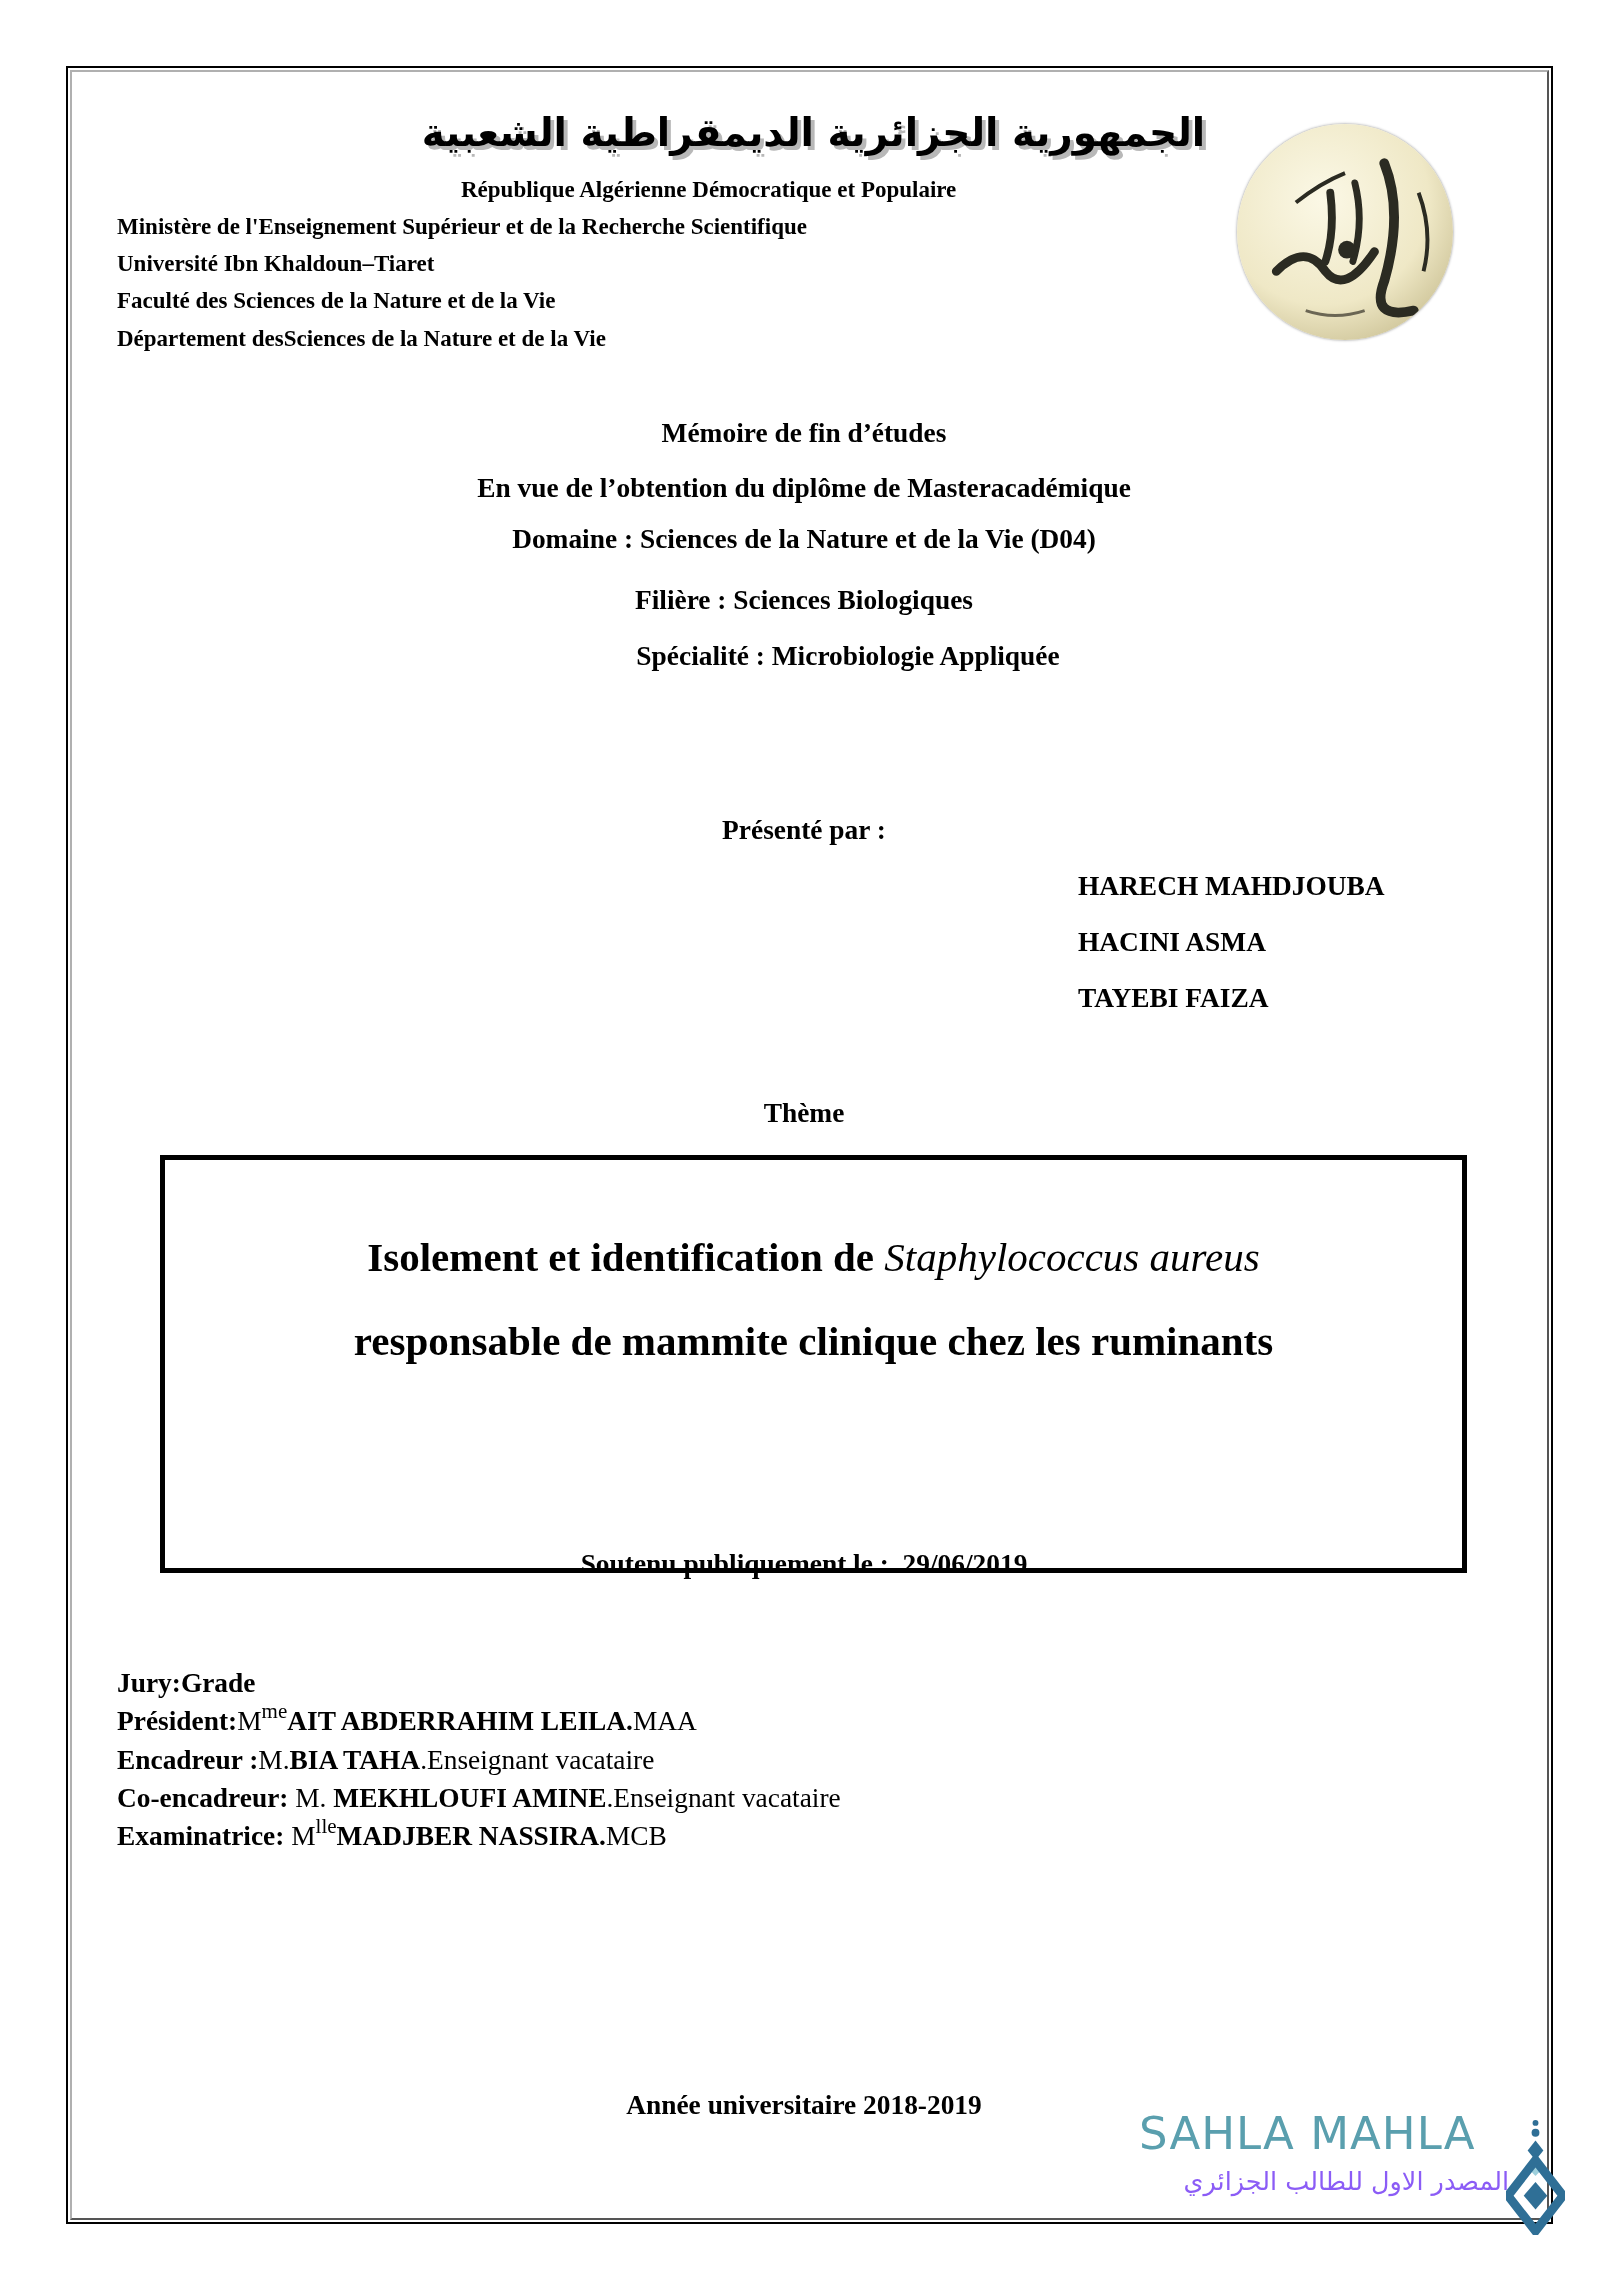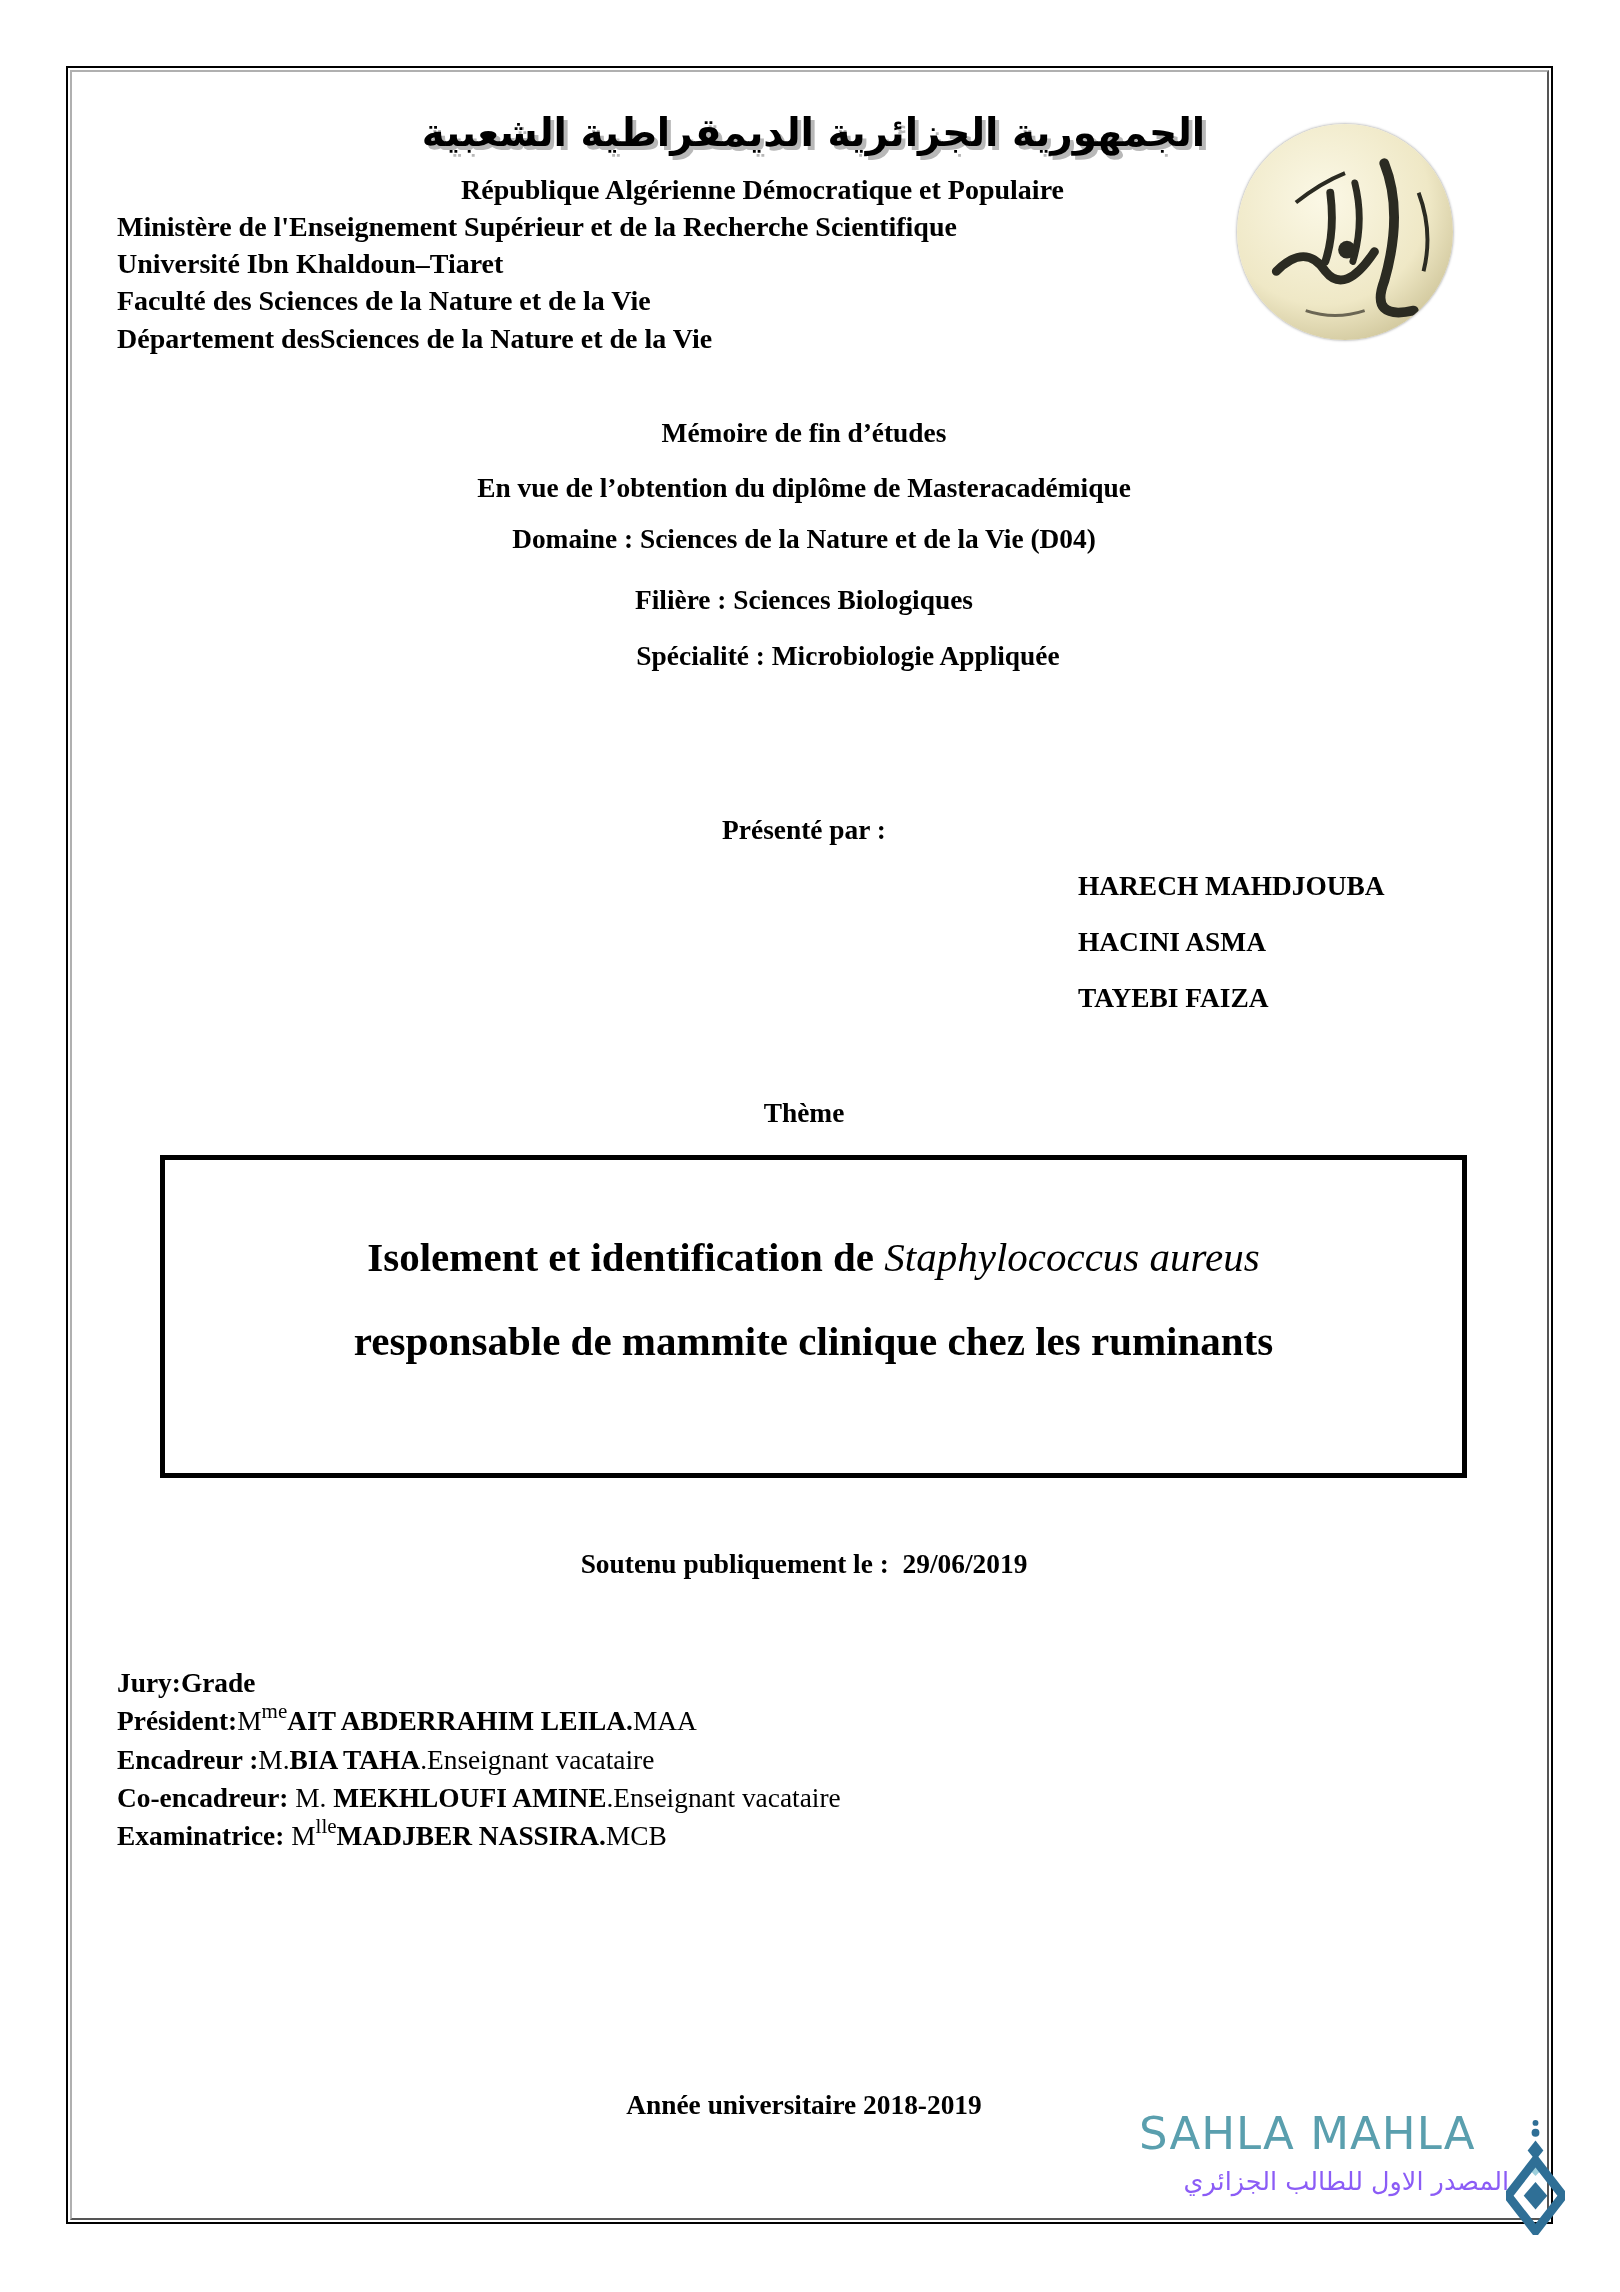--- a/index.html
+++ b/index.html
@@ -7,28 +7,28 @@
          font-family: "Liberation Serif", "DejaVu Serif", serif; color: #000; }
   .page-border { position: absolute; left: 66px; top: 66px; width: 1487px; height: 2158px;
                  border: 2px solid #000; box-sizing: border-box; }
   .page-border::before { content: ""; position: absolute; left: 2px; top: 2px; right: 2px; bottom: 2px;
                  border-top: 2px solid #b0b0b0; border-left: 2px solid #b0b0b0;
                  border-right: 2.9px solid #555; border-bottom: 2.9px solid #555; }
   .abs { position: absolute; white-space: nowrap; }
   .arabic-title { left: 382px; top: 110px; width: 863px; text-align: center; direction: rtl;
                   font-family: "DejaVu Sans", sans-serif; font-weight: bold; font-size: 39px;
                   color: #000; text-shadow: 3.9px 3.9px 0 #b8b8b8; letter-spacing: 1px; }
-  .head-line { font-weight: bold; font-size: 28px; line-height: 37px; }
+  .head-line { font-weight: bold; font-size: 23px; line-height: 37px; }
   .center-line { left: 0; width: 1608px; text-align: center; font-weight: bold; font-size: 27.4px; }
   .seal { position: absolute; left: 1237px; top: 124px; width: 216px; height: 216px; border-radius: 50%;
           background: radial-gradient(circle at 40% 35%, #fbf8e6 0%, #efe8c6 55%, #c9bf92 85%, #8b8468 100%);
           box-shadow: 0 0 2.9px #888; overflow: hidden; }
   .seal svg { position: absolute; left: 0; top: 0; }
   .names { left: 1078px; font-weight: bold; font-size: 27.4px; }
-  .title-box { position: absolute; left: 160px; top: 1155px; width: 1307px; height: 323px;
+  .title-box { position: absolute; left: 160px; top: 1155px; width: 1307px; height: 418px;
                border: 5.9px solid #000; box-sizing: border-box; }
   .title-line { position: absolute; left: 0; width: 100%; text-align: center; font-weight: bold; font-size: 41px; }
   .title-line i { font-style: italic; font-weight: normal; }
   .jury { left: 117px; font-size: 27.4px; }
   .jury b { font-weight: bold; }
   sup { font-size: 21px; vertical-align: 11.8px; line-height: 0; }
   .footer { font-weight: bold; font-size: 27.4px; }
   .sahla-text { left: 1139px; top: 2107px; font-family: "DejaVu Sans", sans-serif; font-size: 45px;
                 color: #5a9fae; letter-spacing: 1px; }
   .sahla-ar { left: 1137px; top: 2166px; width: 372px; text-align: right; direction: rtl;

